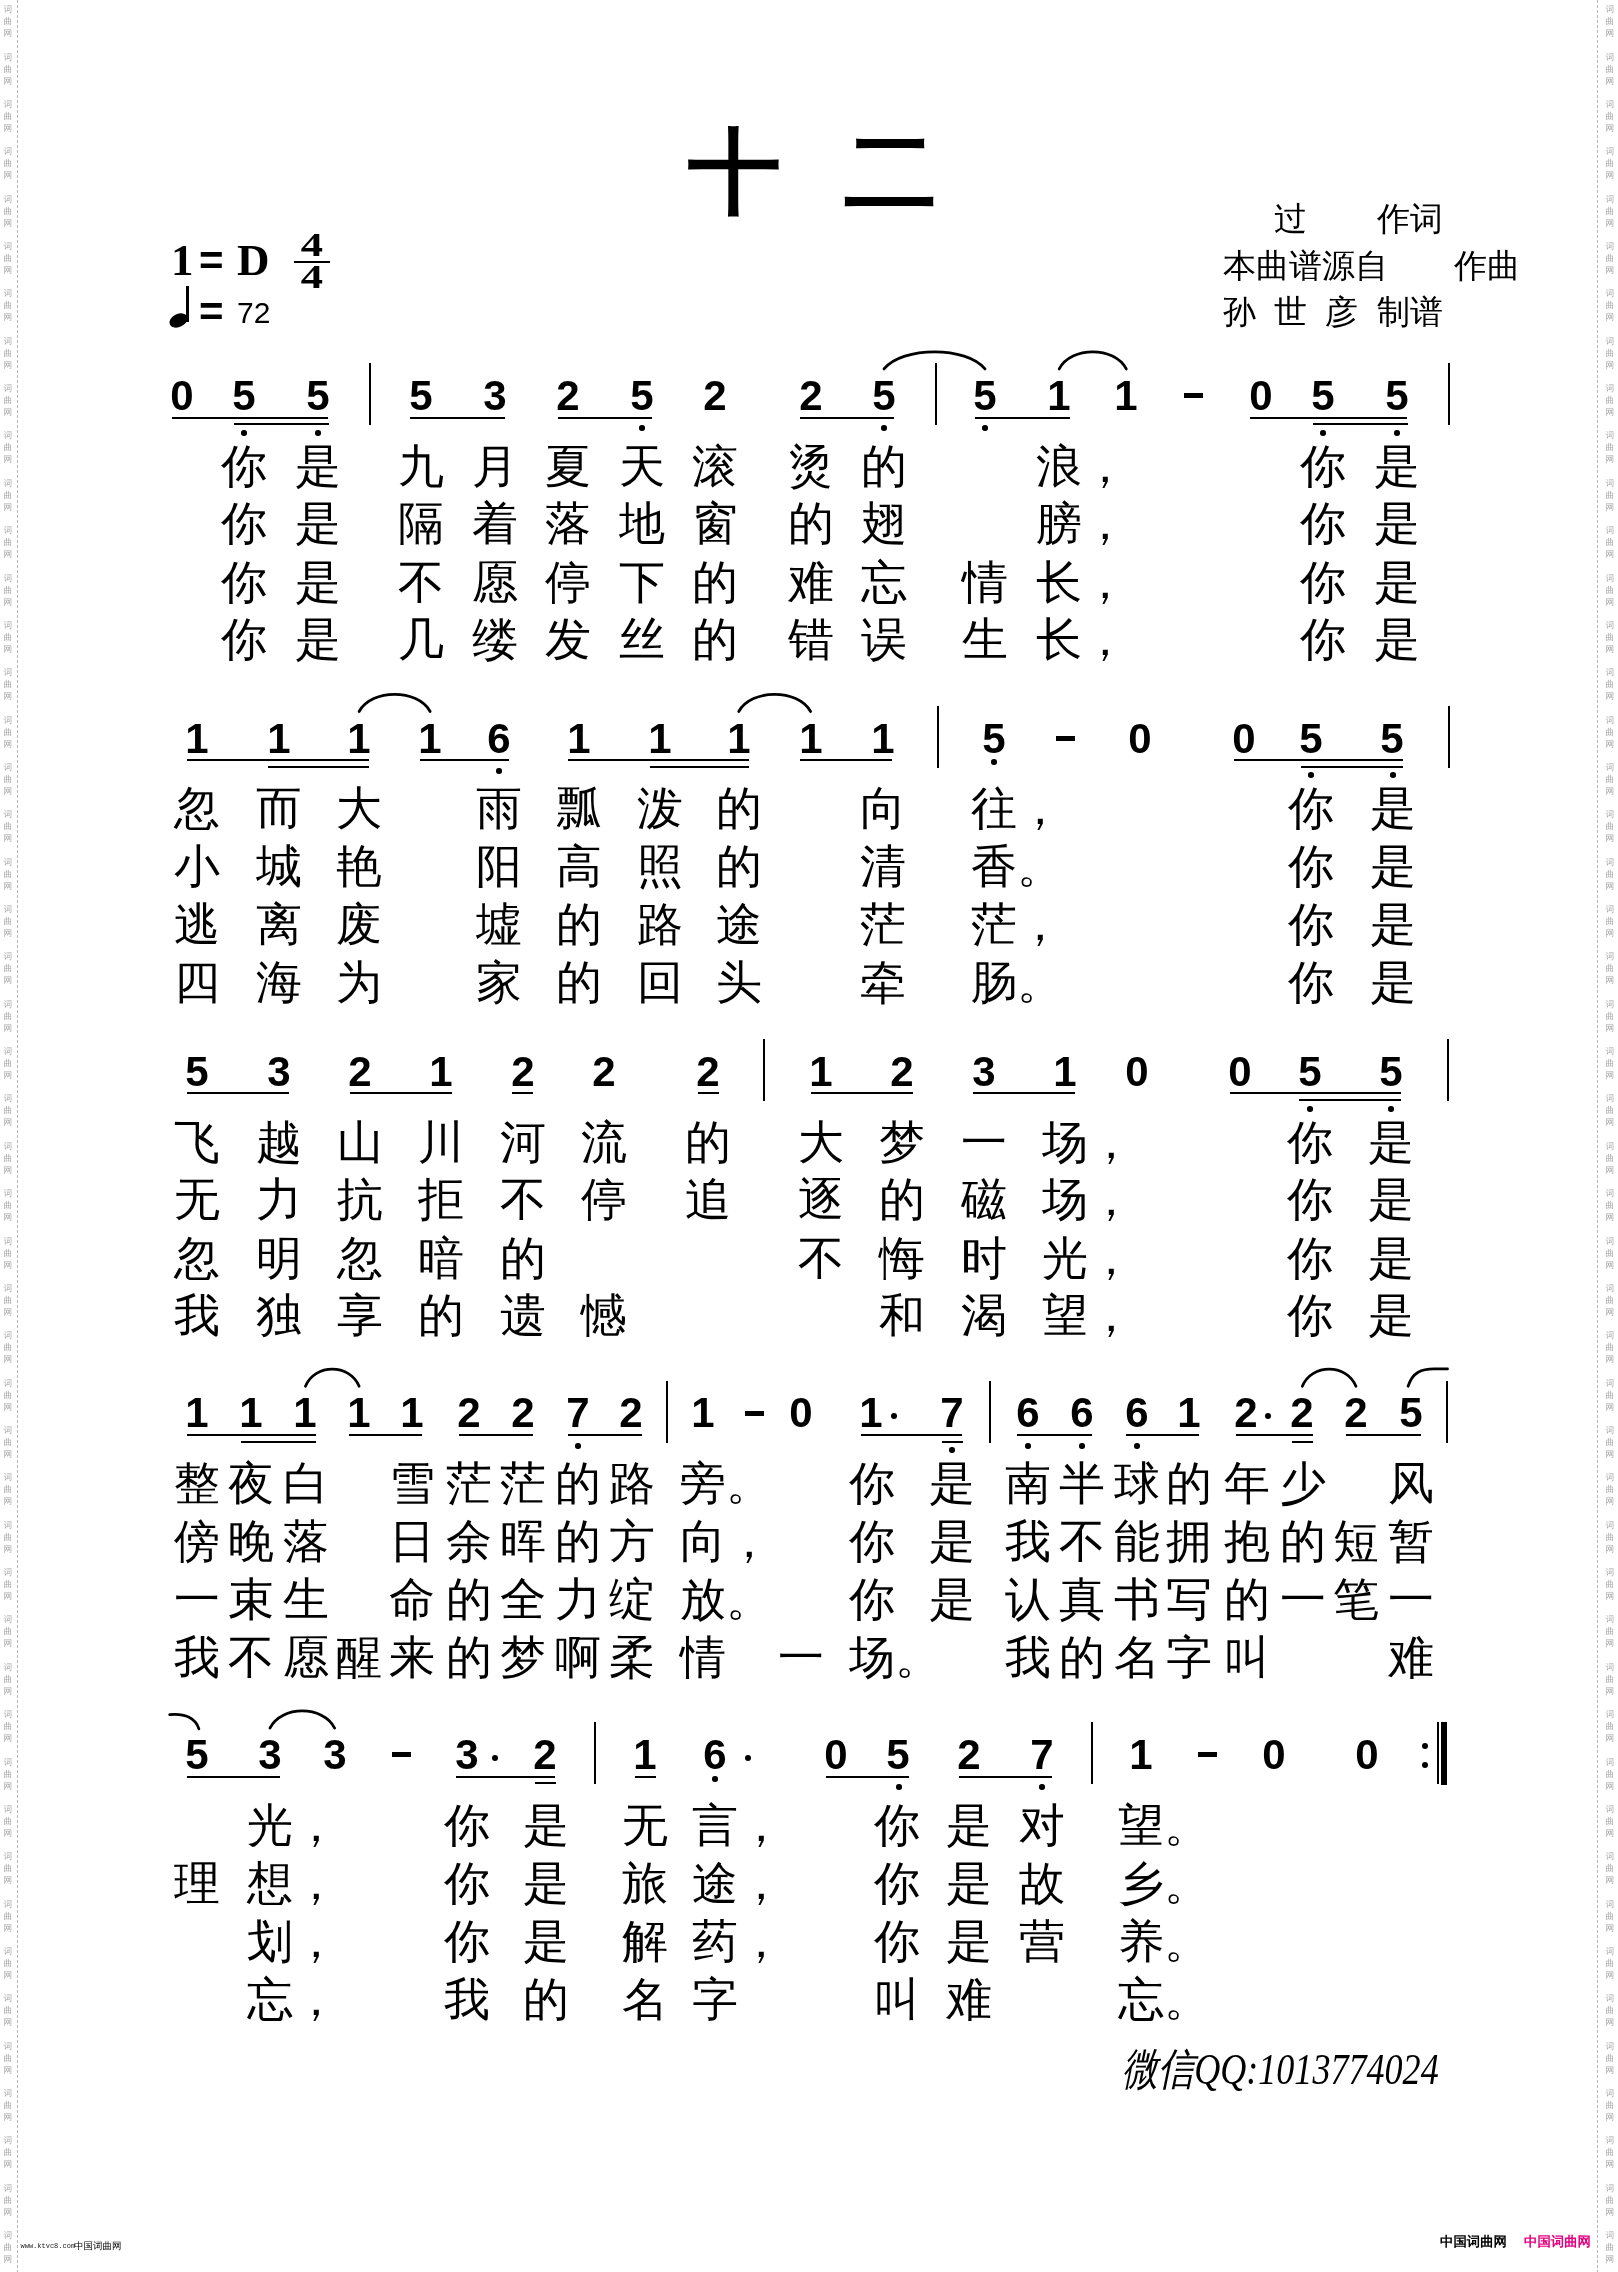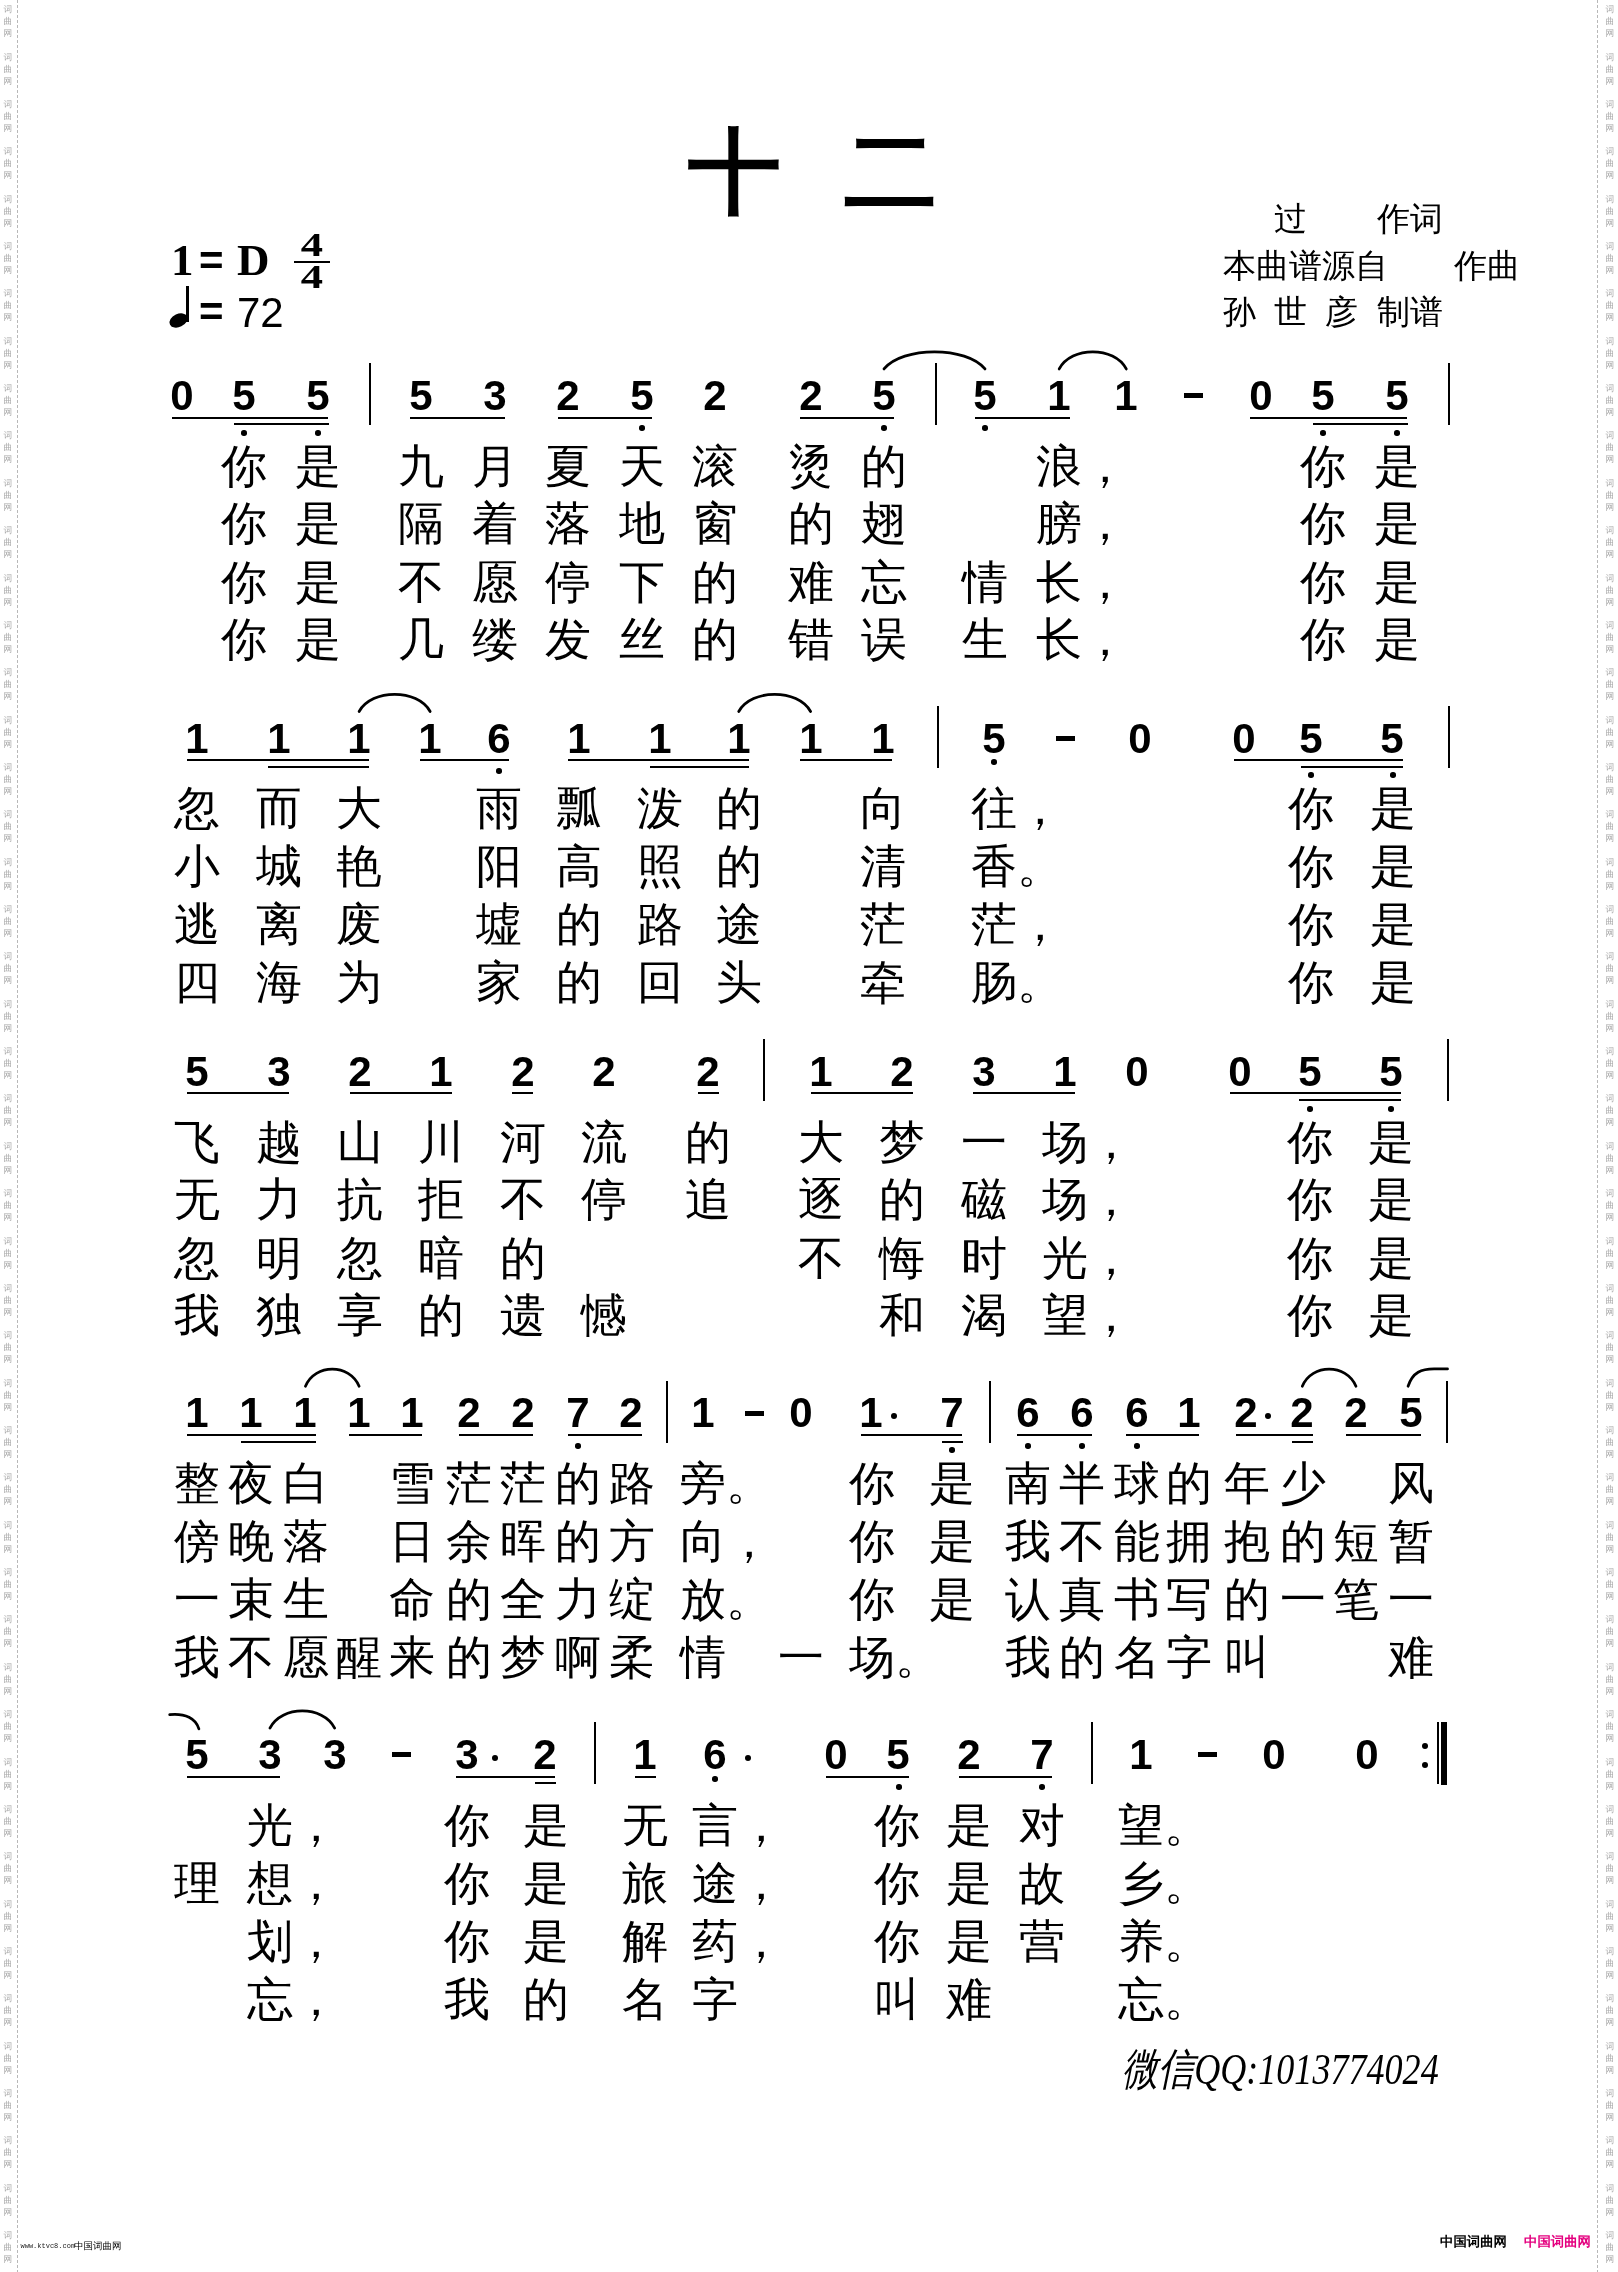--- a/index.html
+++ b/index.html
@@ -23,21 +23,21 @@
   .title {
     left: 688px; top: 120px;
     font-family: "DejaVu Serif", serif; font-weight: bold;
     font-size: 93px; line-height: 103px; letter-spacing: 63px;
   }
   .key-serif {
     top: 238px; font-family: "Liberation Serif", serif; font-weight: bold;
     font-size: 45px; line-height: 45px;
   }
   .eq { font-family: "Liberation Sans", sans-serif; font-weight: bold; font-size: 42px; line-height: 42px; }
-  .bpm { font-family: "Liberation Sans", sans-serif; font-size: 42px; line-height: 42px; }
+  .bpm { font-family: "Liberation Sans", sans-serif; font-size: 30px; line-height: 42px; }
   .frac { left: 294px; top: 229px; width: 36px; height: 60px; }
   .frac-num {
     position: absolute; left: 0; width: 36px; text-align: center;
     font-family: "Liberation Serif", serif; font-weight: bold;
     font-size: 33px; line-height: 33px; transform: scaleX(1.35);
   }
   .frac-bar { position: absolute; left: 0; top: 32px; width: 36px; height: 2.4px; background: #000; }
   .qnote { left: 167px; top: 286px; width: 24px; height: 44px; }
   .q-head {
     position: absolute; left: 1.6px; top: 28px; width: 19px; height: 12.6px;

